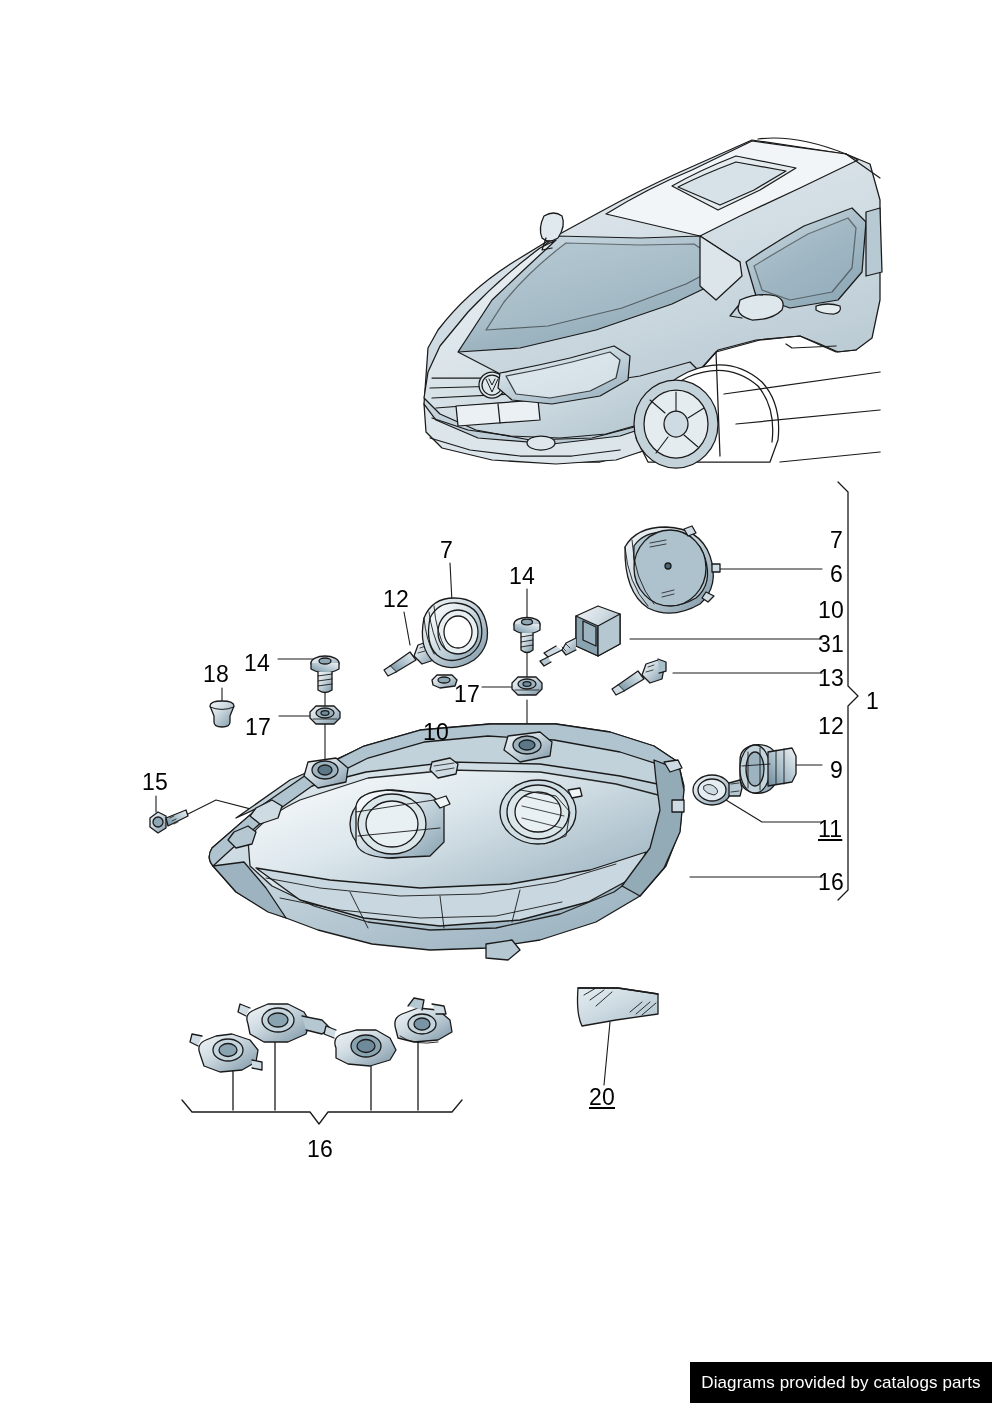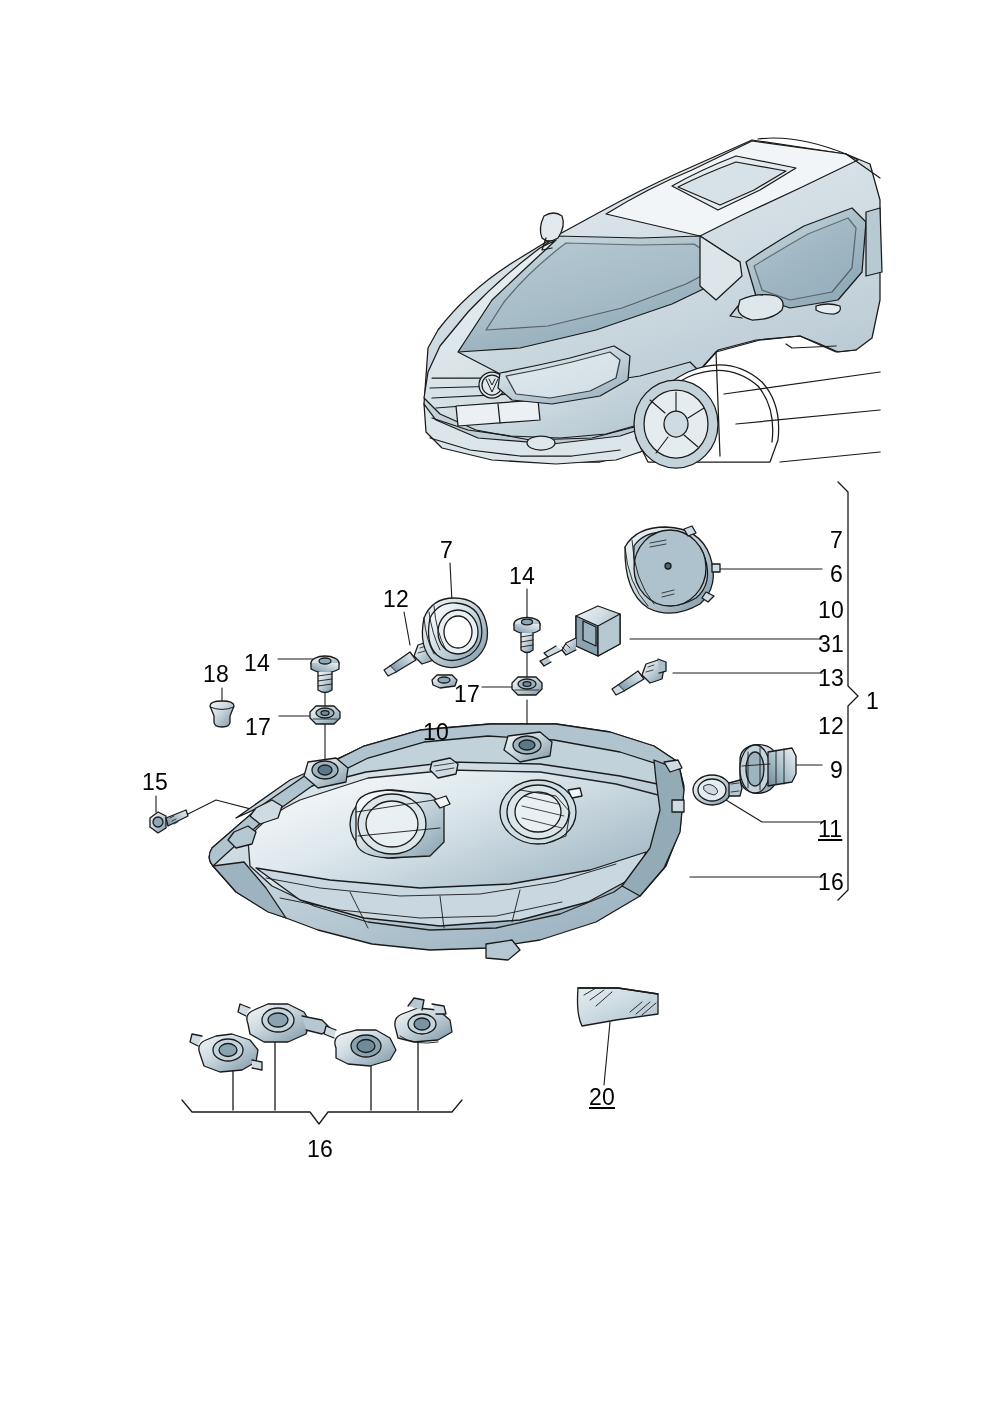--- a/index.html
+++ b/index.html
@@ -524,14 +524,17 @@
   <div class="callout" style="left:830px; top:563px;">6</div>
   <div class="callout" style="left:818px; top:599px;">10</div>
   <div class="callout" style="left:818px; top:633px;">31</div>
   <div class="callout" style="left:818px; top:667px;">13</div>
   <div class="callout" style="left:818px; top:715px;">12</div>
   <div class="callout" style="left:830px; top:759px;">9</div>
   <div class="callout" style="left:818px; top:818px;text-decoration:underline;">11</div>
   <div class="callout" style="left:818px; top:871px;">16</div>
   <div class="callout" style="left:866px; top:690px;">1</div>
 
+  <div class="watermark">
+    <span>Diagrams provided by catalogs parts</span>
+  </div>
 
 </div>
 
 </body></html>

